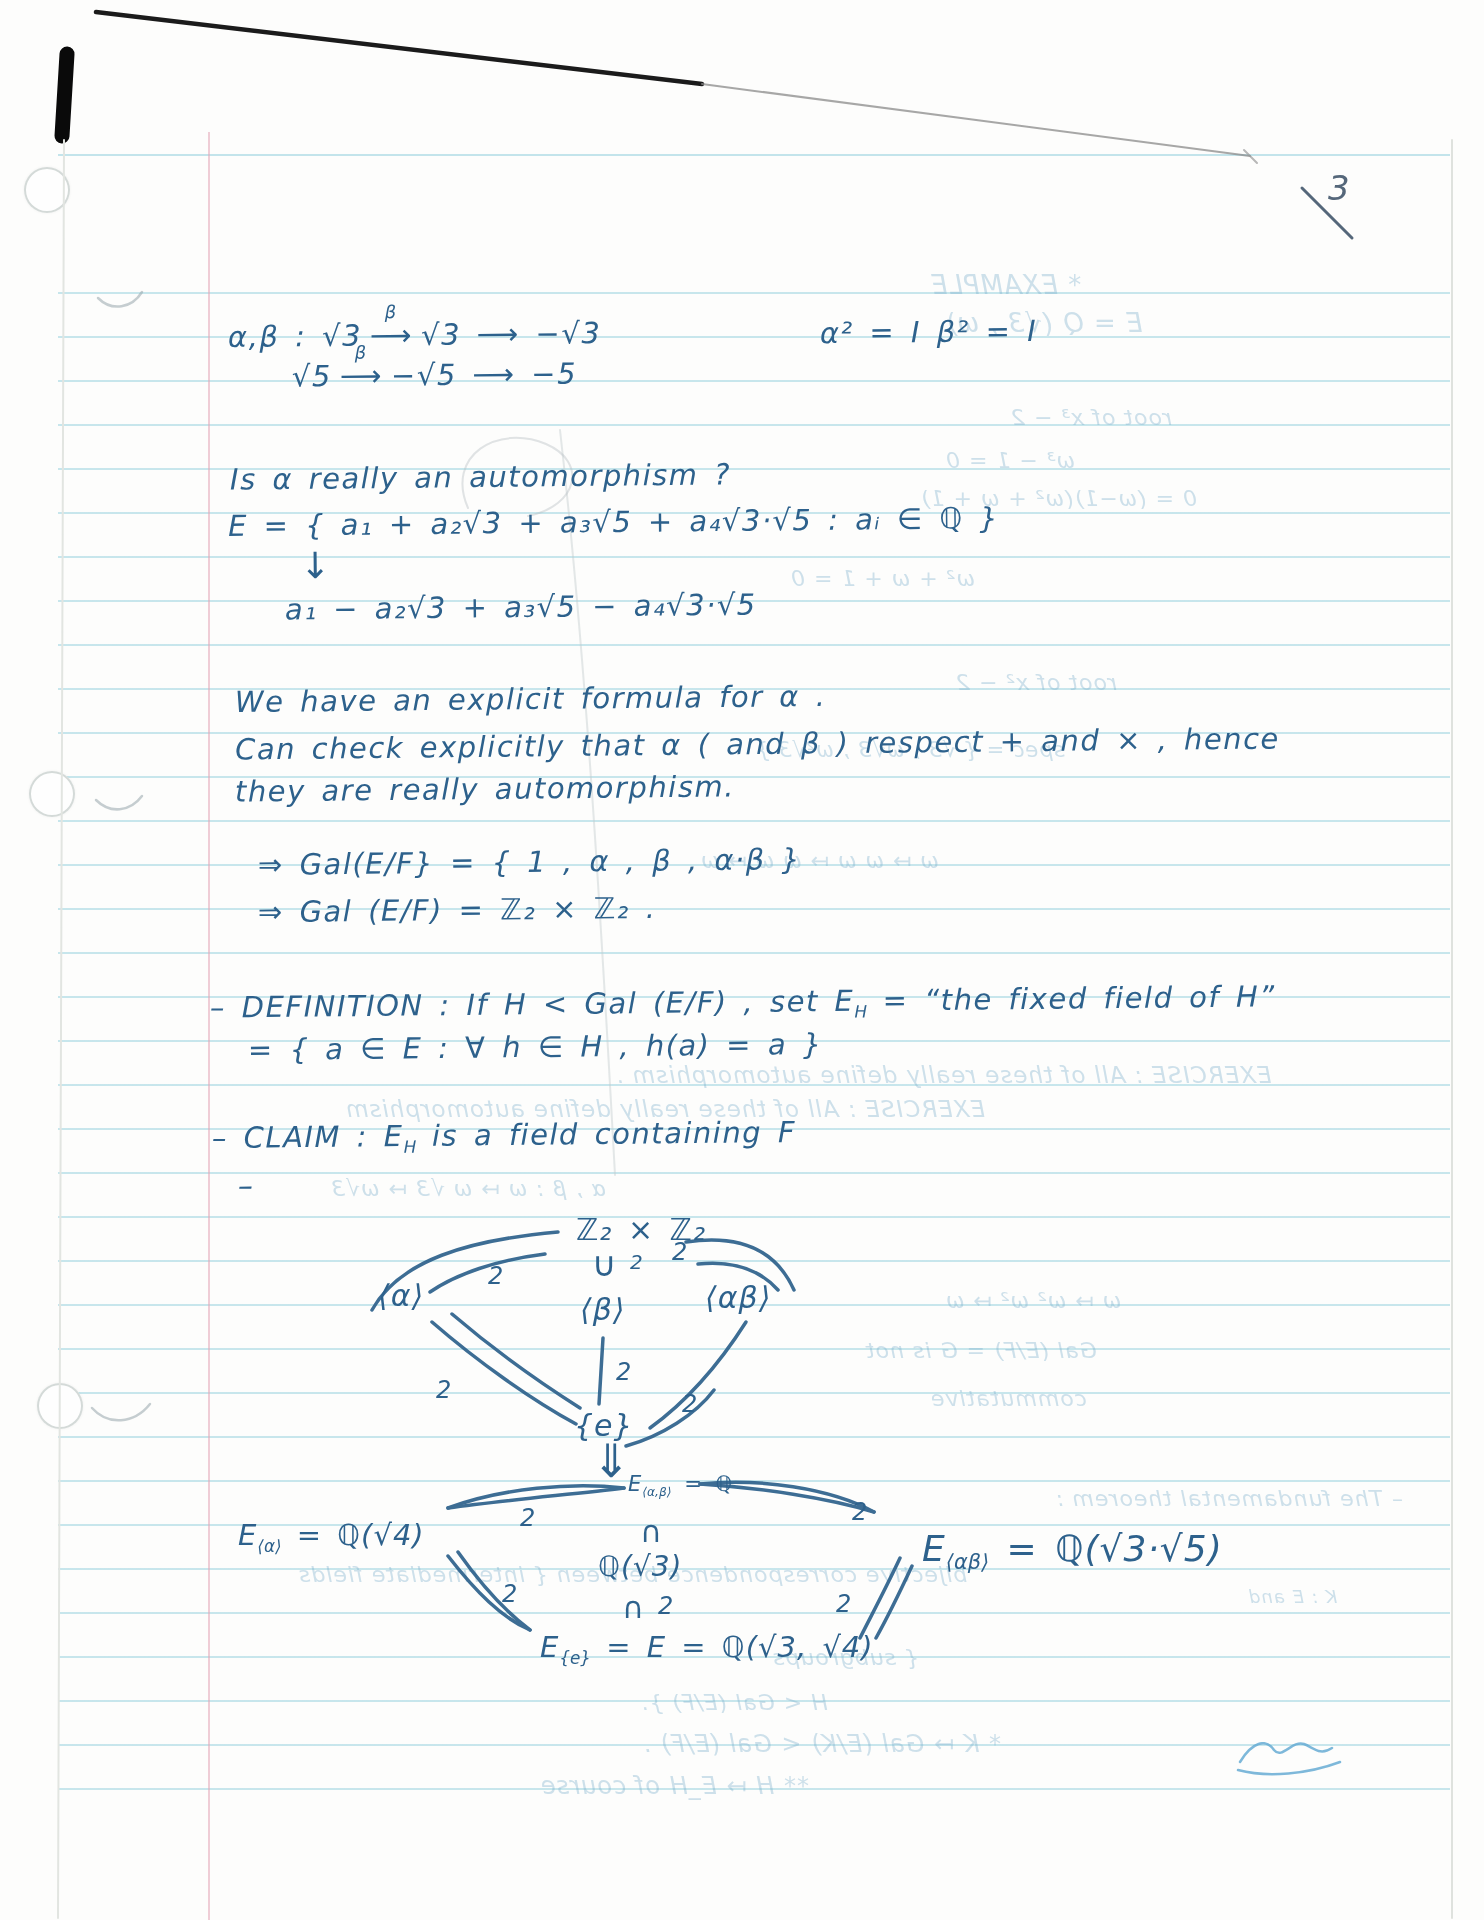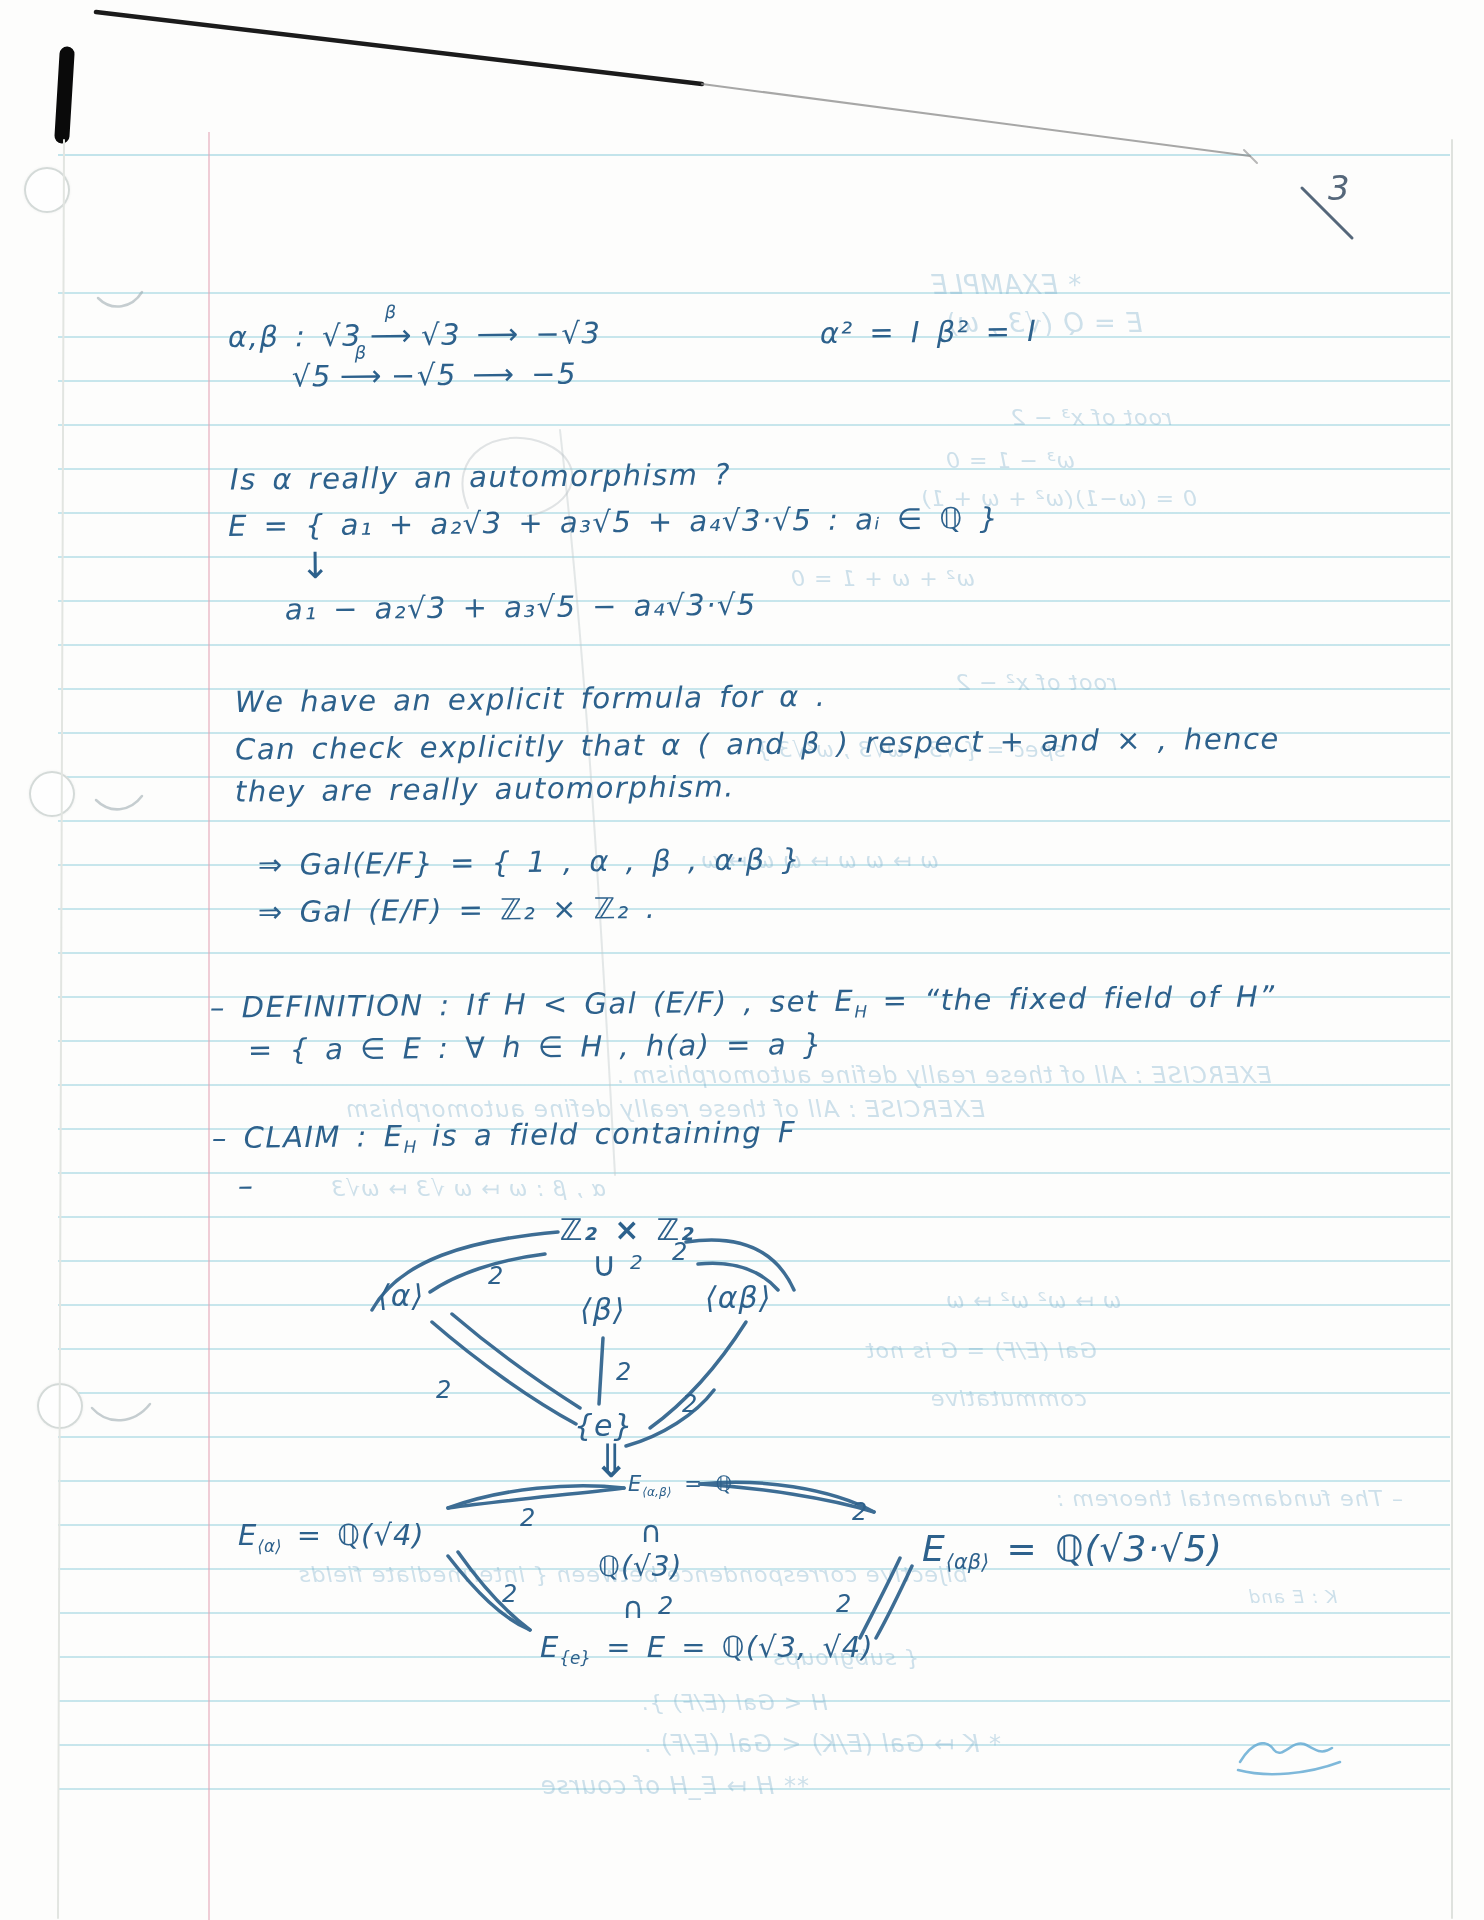--- a/index.html
+++ b/index.html
@@ -125,21 +125,21 @@
   <div class="ink" style="left:258px;top:893px;">⇒ Gal (E/F) = ℤ₂ × ℤ₂ .</div>
   <div class="ink" style="left:210px;top:985px;">
     <span>– DEFINITION : If H &lt; Gal (E/F) , set  E</span><span class="sub">H</span><span> = “the fixed field of H”</span>
   </div>
   <div class="ink" style="left:248px;top:1030px;">= { a ∈ E : ∀ h ∈ H , h(a) = a }</div>
   <div class="ink" style="left:212px;top:1118px;">
     <span>– CLAIM :  E</span><span class="sub">H</span><span>  is a field containing F</span>
   </div>
   <div class="ink" style="left:238px;top:1168px;font-size:30px;">–</div>
 
-  <div class="ink dlabel" style="left:560px;top:1212px;font-size:30px;font-weight:bold;">ℤ₂ × ℤ₂</div>
+  <div class="ink dlabel" style="left:576px;top:1212px;font-size:30px;">ℤ₂ × ℤ₂</div>
   <div class="ink dlabel" style="left:378px;top:1278px;font-size:30px;">⟨α⟩</div>
   <div class="ink dlabel" style="left:592px;top:1244px;font-size:34px;">∪</div>
   <div class="ink dlabel" style="left:630px;top:1250px;font-size:20px;">2</div>
   <div class="ink dlabel" style="left:580px;top:1292px;font-size:30px;">⟨β⟩</div>
   <div class="ink dlabel" style="left:705px;top:1280px;font-size:30px;">⟨αβ⟩</div>
   <div class="ink dlabel" style="left:488px;top:1262px;font-size:24px;">2</div>
   <div class="ink dlabel" style="left:672px;top:1238px;font-size:24px;">2</div>
   <div class="ink dlabel" style="left:616px;top:1358px;font-size:24px;">2</div>
   <div class="ink dlabel" style="left:436px;top:1376px;font-size:24px;">2</div>
   <div class="ink dlabel" style="left:682px;top:1390px;font-size:24px;">2</div>

